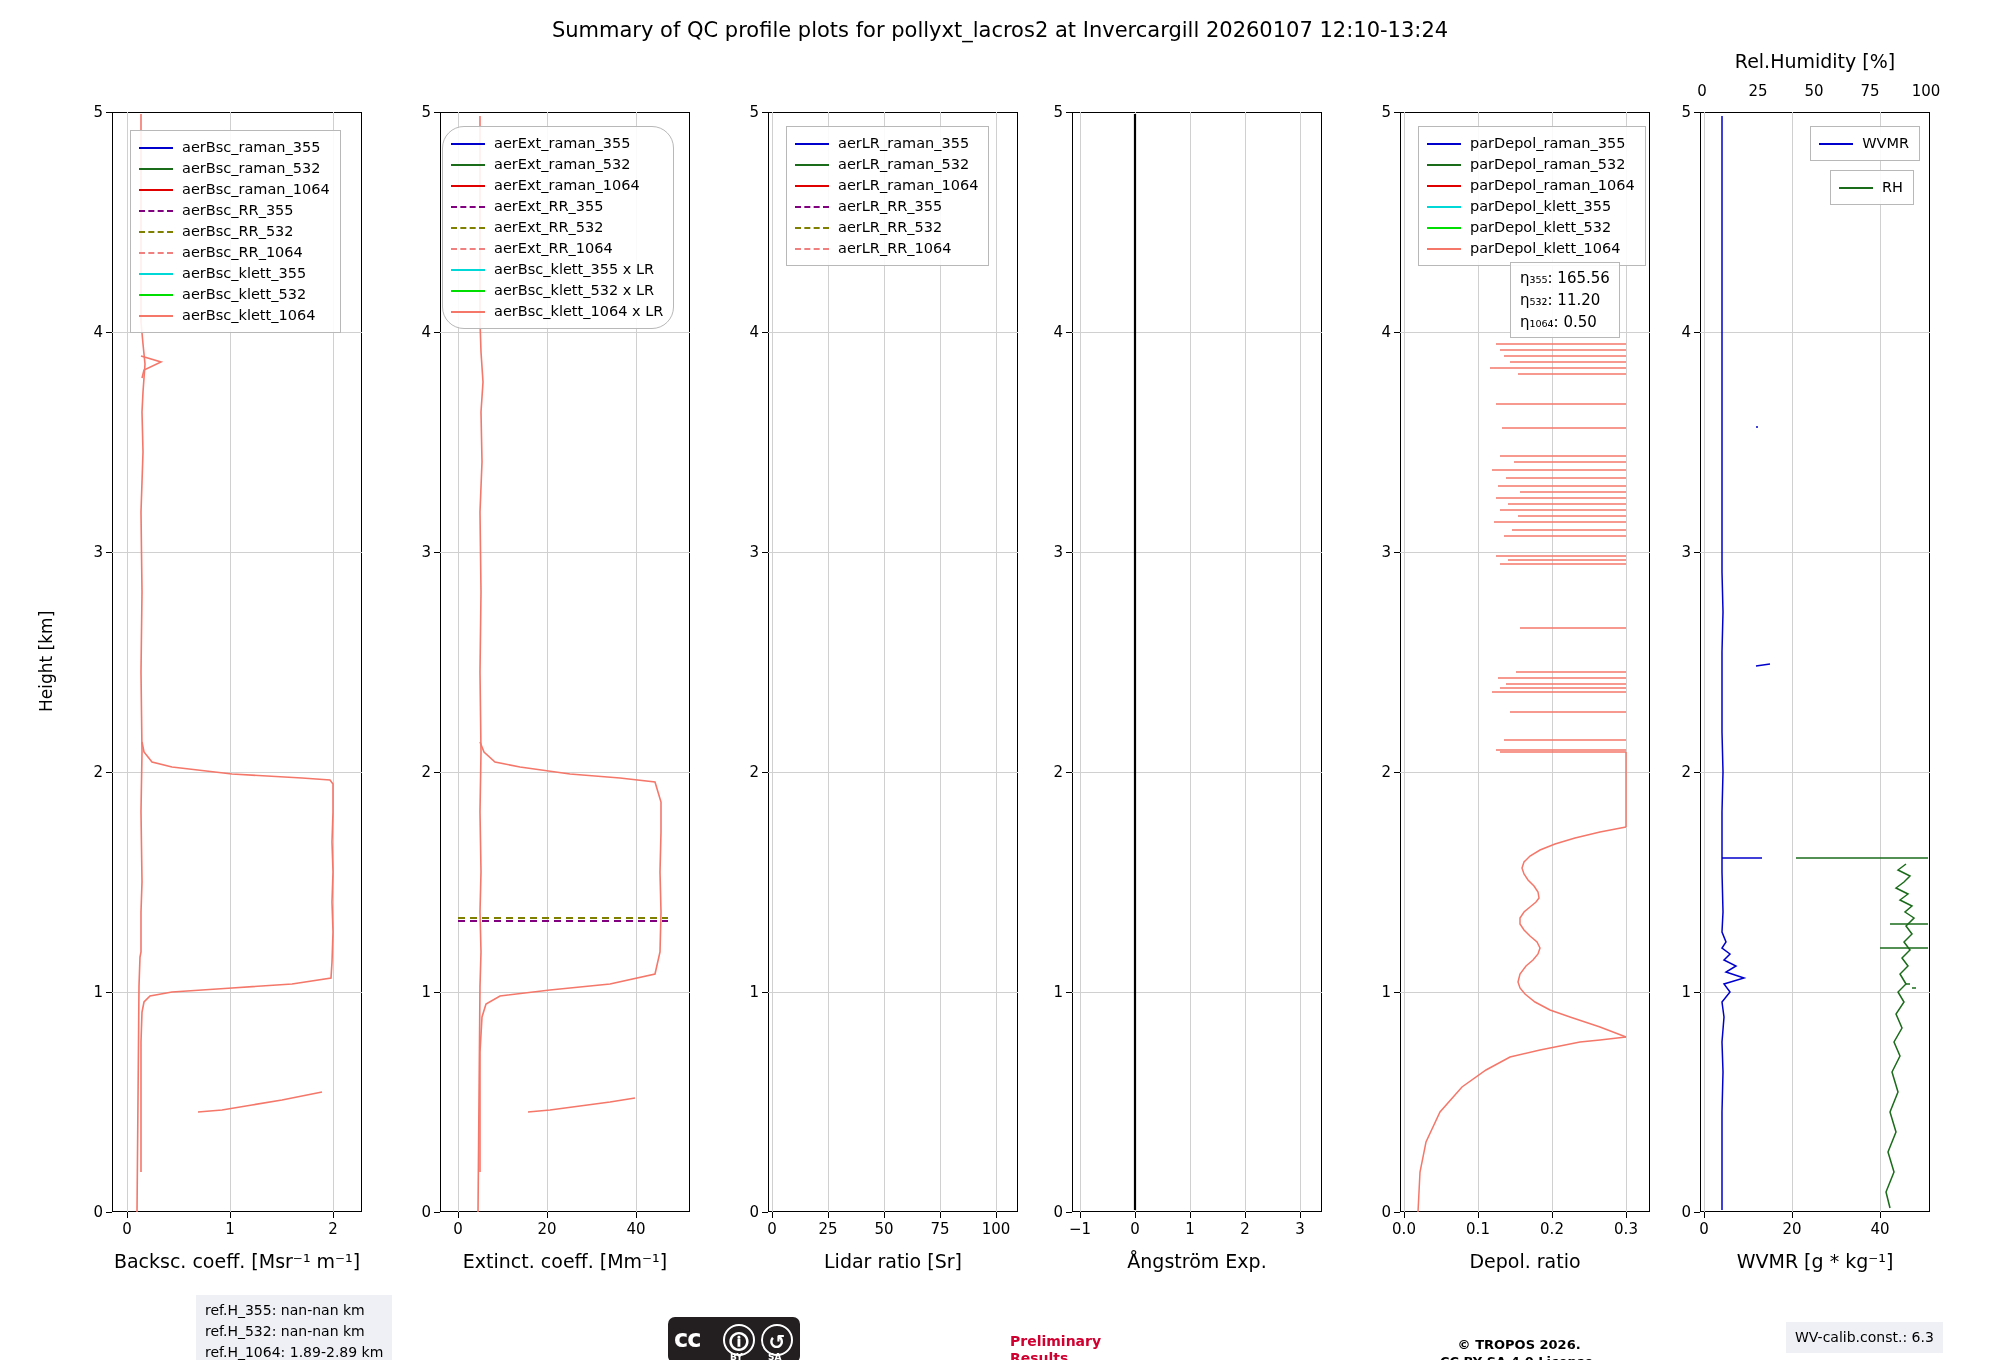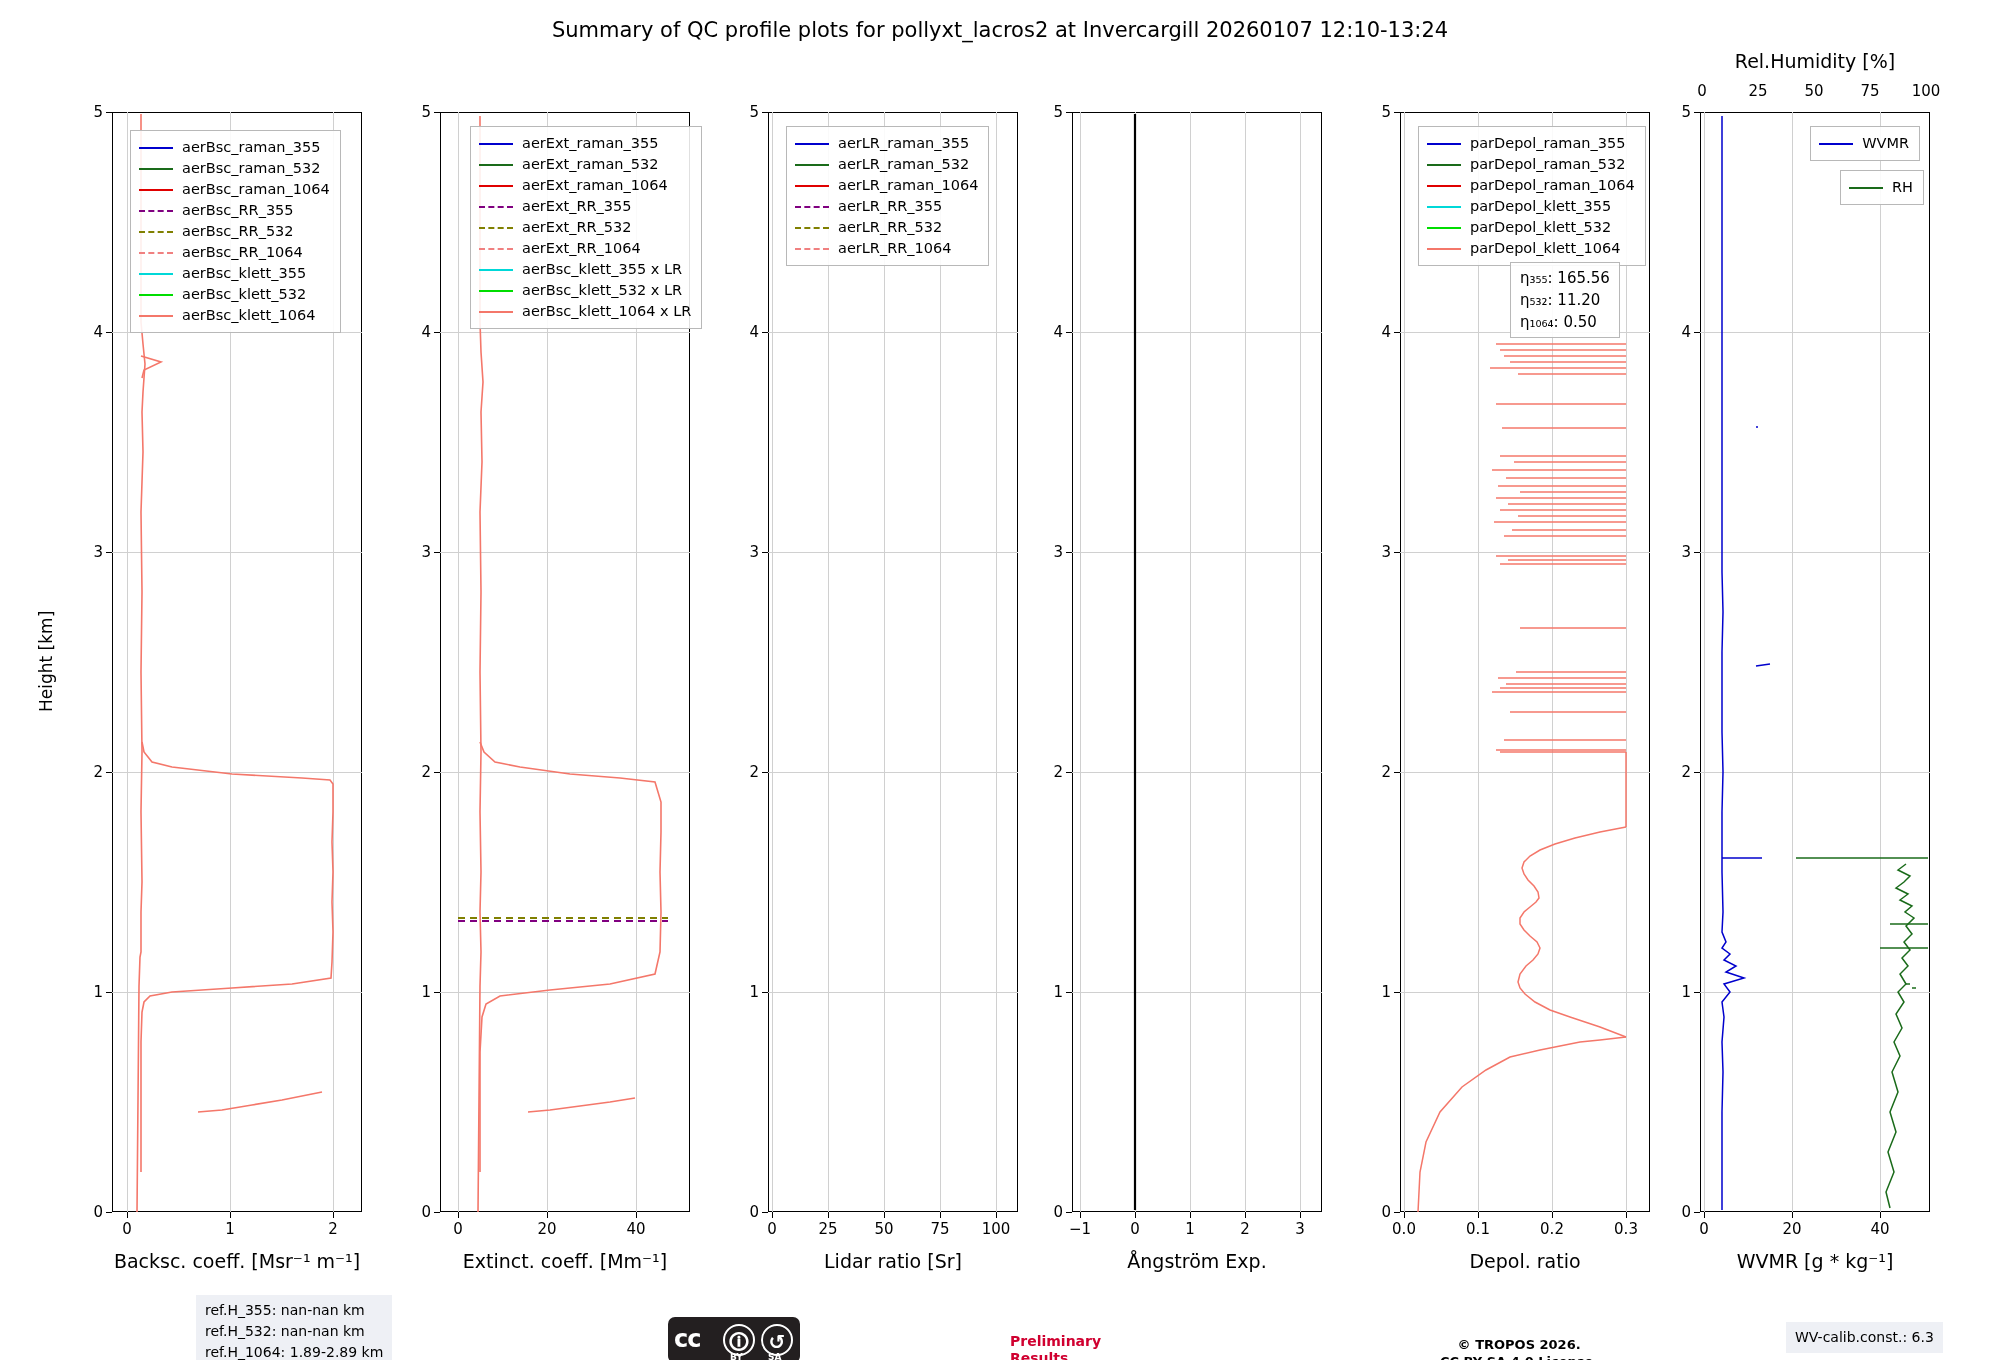--- a/index.html
+++ b/index.html
@@ -139,21 +139,21 @@
   <div class="tick-mark-x" style="left:196px"></div>
     <div class="tick-lbl-x" style="left:196px">40</div>
   <div class="xlabel">Extinct. coeff. [Mm⁻¹]</div>
   <svg width="250" height="1100" viewBox="0 0 250 1100">
     <polyline fill="none" stroke="#f4776a" stroke-width="1.6" points="38,1100 40,874 41,840 40,800 41,760 40,700 41,640 40,560 41,480 40,400 42,350 41,300 43,270 41,240 40,210 40,120 40,30 40,4"></polyline>
     <polyline fill="none" stroke="#f4776a" stroke-width="1.6" points="40,630 44,640 55,650 80,655 130,662 180,666 215,670 221,690 221,720 220,760 221,800 220,840 215,862 170,872 110,878 60,884 46,892 42,905 40,940 40,1000 40,1060"></polyline>
     <polyline fill="none" stroke="#f4776a" stroke-width="1.6" points="88,1000 110,998 140,994 170,990 195,986"></polyline>
     <line x1="18" y1="806" x2="228" y2="806" stroke="#808000" stroke-width="2" stroke-dasharray="7,5"></line>
     <line x1="18" y1="809" x2="228" y2="809" stroke="#800080" stroke-width="2" stroke-dasharray="7,5"></line>
   </svg>
-  <div class="legend" style="left:30px;top:14px;">
+  <div class="legend" style="left:2px;top:14px;border-radius:22px;">
     <div class="row">
         <span class="swatch" style="border-top:2px solid #0000cd"></span>
         <span>aerExt_raman_355</span>
       </div>
     <div class="row">
         <span class="swatch" style="border-top:2px solid #1a6b1a"></span>
         <span>aerExt_raman_532</span>
       </div>
     <div class="row">
         <span class="swatch" style="border-top:2px solid #e00000"></span>
@@ -441,21 +441,21 @@
       <line x1="206" y1="872" x2="210" y2="872"></line>
       <line x1="212" y1="876" x2="216" y2="876"></line>
     </g>
   </svg>
   <div class="legend" style="right:10px;top:14px;">
     <div class="row">
         <span class="swatch" style="border-top:2px solid #0000cd"></span>
         <span>WVMR</span>
       </div>
   </div>
-  <div class="legend" style="right:6px;top:58px;">
+  <div class="legend" style="right:16px;top:58px;">
     <div class="row">
         <span class="swatch" style="border-top:2px solid #1a6b1a"></span>
         <span>RH</span>
       </div>
   </div>
 </div>
 
 <div class="footnote" style="left:196px;top:1295px;">
   <div>ref.H_355: nan-nan km</div>
   <div>ref.H_532: nan-nan km</div>

